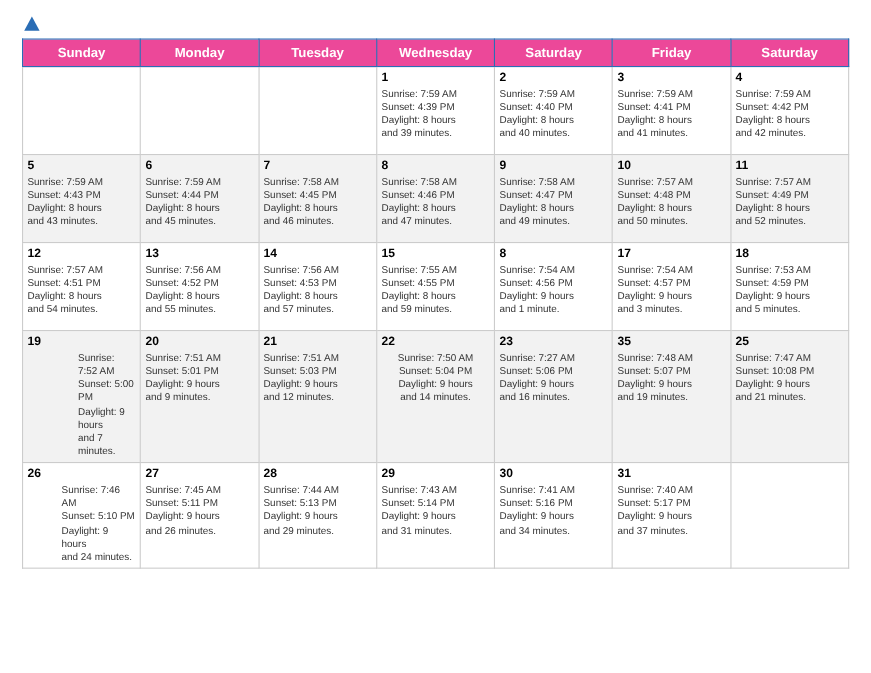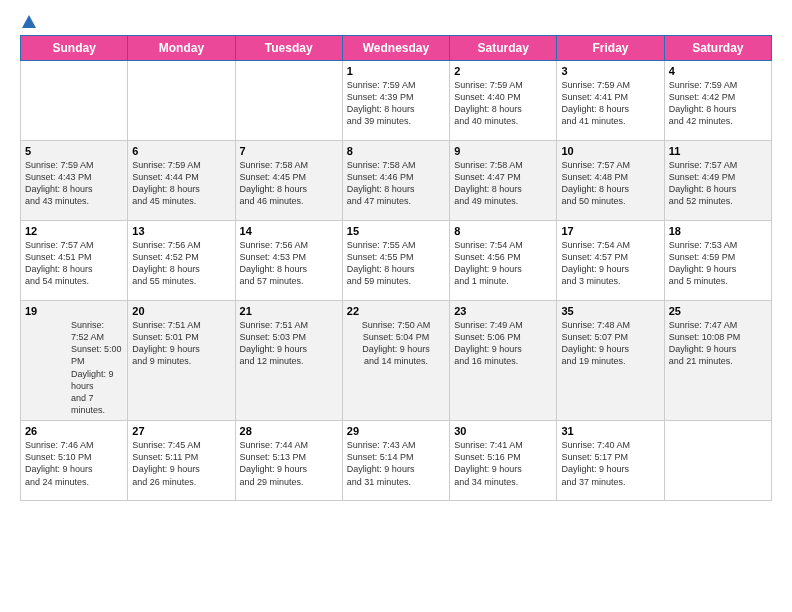--- a/index.html
+++ b/index.html
@@ -272,21 +272,21 @@
           </td>
           <td>
             <div class="day-num">22</div>
             <div class="day-info" style="white-space: pre-line; text-align: center;">Sunrise: 7:50 AM
 Sunset: 5:04 PM
 Daylight: 9 hours
 and 14 minutes.</div>
           </td>
           <td>
             <div class="day-num">23</div>
-            <div class="day-info" style="white-space: pre-line;">Sunrise: 7:49 AM
+            <div class="day-info" style="white-space: pre-line;">Sunrise: 7:27 AM
 Sunset: 5:06 PM
 Daylight: 9 hours
 and 16 minutes.</div>
           </td>
           <td>
             <div class="day-num">35</div>
             <div class="day-info" style="white-space: pre-line;">Sunrise: 7:48 AM
 Sunset: 5:07 PM
 Daylight: 9 hours
 and 19 minutes.</div>
@@ -295,21 +295,21 @@
             <div class="day-num">25</div>
             <div class="day-info" style="white-space: pre-line;">Sunrise: 7:47 AM
 Sunset: 10:08 PM
 Daylight: 9 hours
 and 21 minutes.</div>
           </td>
         </tr>
         <tr>
           <td>
             <div class="day-num">26</div>
-            <div class="day-info" style="white-space: pre-line;">Sunrise: 7:46 AM
+            <div class="day-info" style="white-space: pre-line; margin-left: 31px;">Sunrise: 7:46 AM
 Sunset: 5:10 PM
 Daylight: 9 hours
 and 24 minutes.</div>
           </td>
           <td>
             <div class="day-num">27</div>
             <div class="day-info" style="white-space: pre-line;">Sunrise: 7:45 AM
 Sunset: 5:11 PM
 Daylight: 9 hours
 and 26 minutes.</div>

